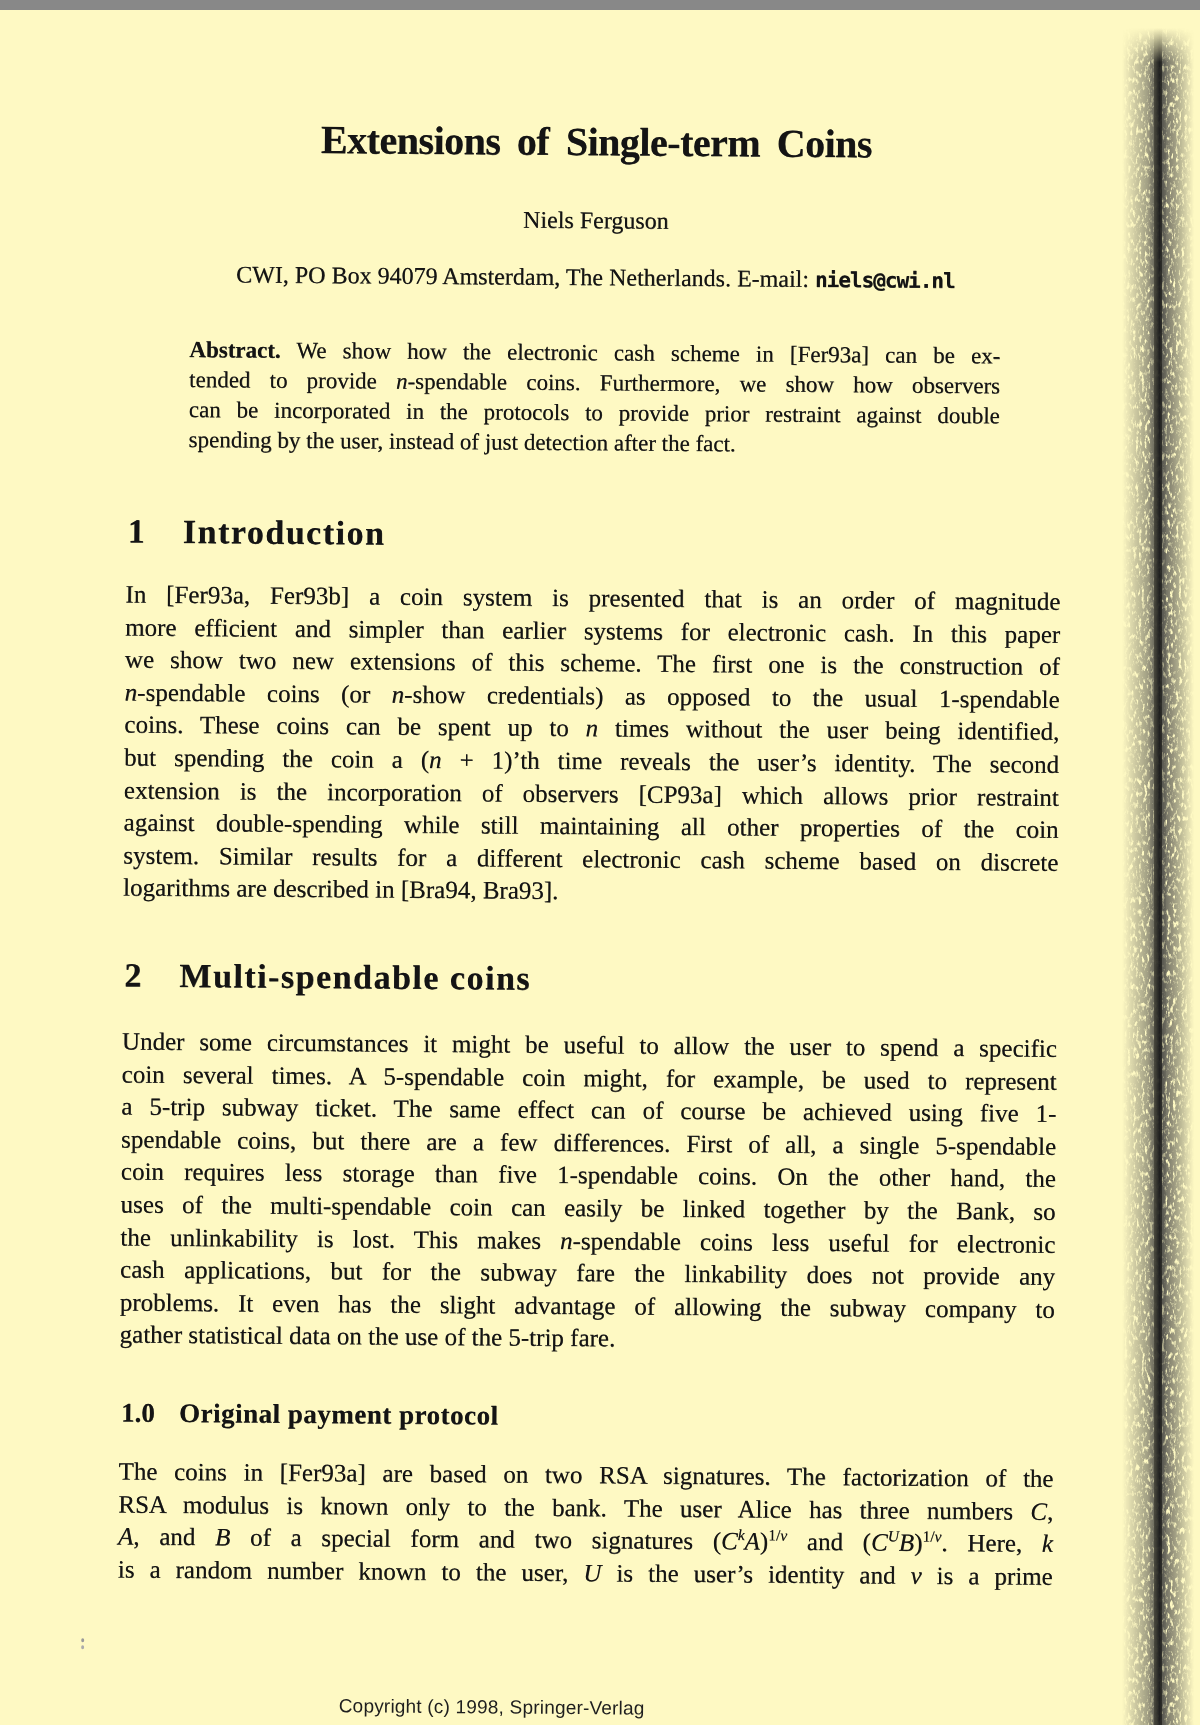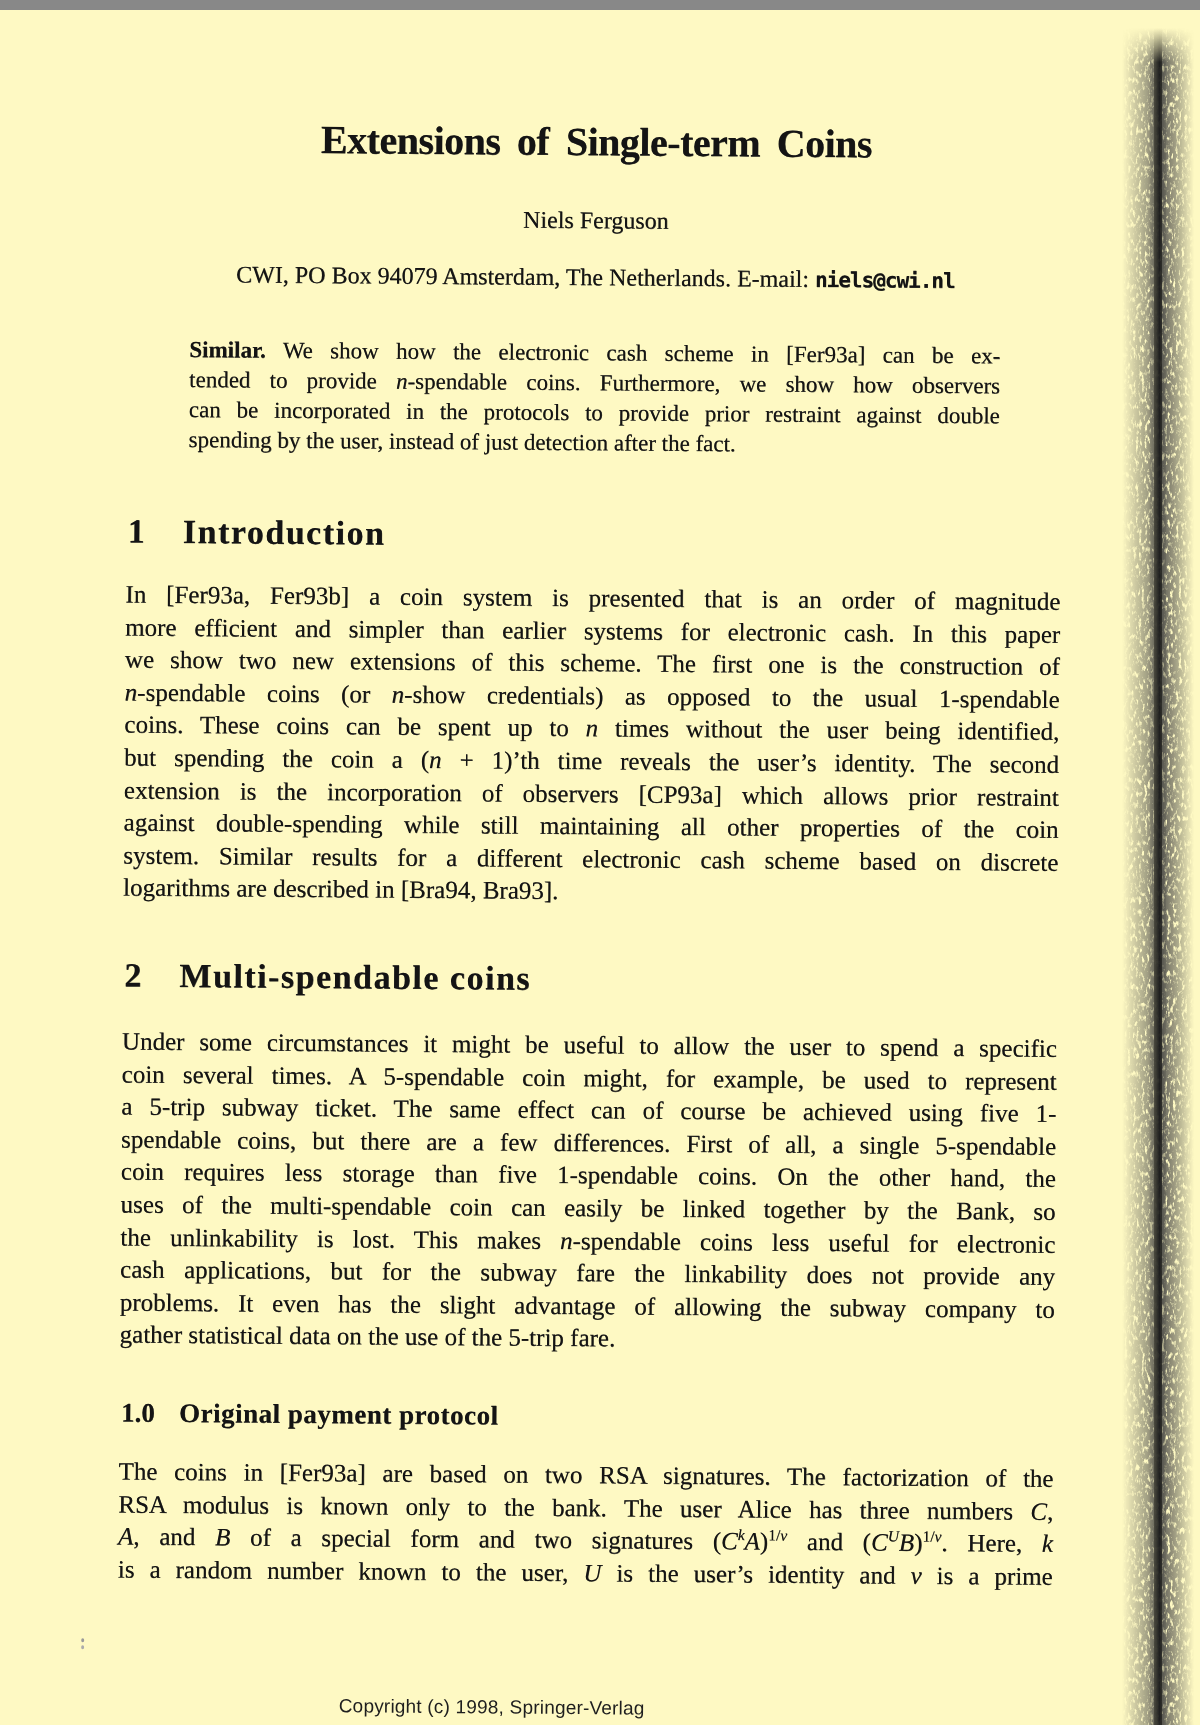--- a/index.html
+++ b/index.html
@@ -54,21 +54,21 @@
     <h1 class="title">Extensions of Single-term Coins</h1>
 
     <div class="author">Niels Ferguson</div>
 
     <div class="affiliation">
       <span>CWI, PO Box 94079 Amsterdam, The Netherlands. E-mail:</span>
       <span class="email">niels@cwi.nl</span>
     </div>
 
     <div class="abstract">
-        <div class="line"><b>Similar.</b> We show how the electronic cash scheme in [Fer93a] can be ex-</div>
+        <div class="line"><b>Abstract.</b> We show how the electronic cash scheme in [Fer93a] can be ex-</div>
         <div class="line">tended to provide <i>n</i>-spendable coins. Furthermore, we show how observers</div>
         <div class="line">can be incorporated in the protocols to provide prior restraint against double</div>
         <div class="line last">spending by the user, instead of just detection after the fact.</div>
       </div>
 
     <div class="sec-head h-intro">
       <span class="sec-num">1</span><span class="sec-title">Introduction</span>
     </div>
     <div class="para para1">
         <div class="line">In [Fer93a, Fer93b] a coin system is presented that is an order of magnitude</div>

